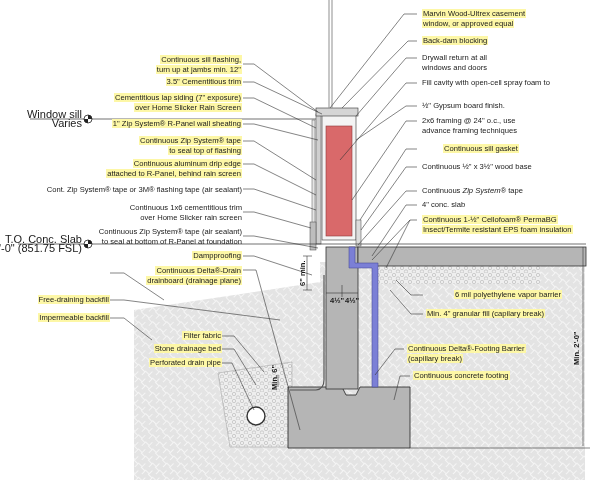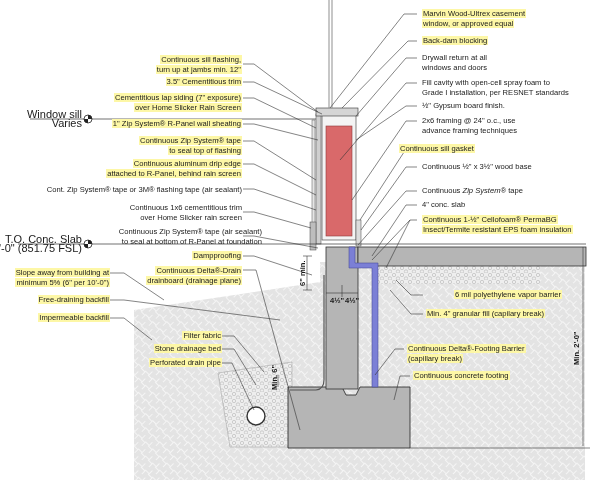--- a/index.html
+++ b/index.html
@@ -125,37 +125,36 @@
 </svg>
 
 <div class="lbl r" style="right:358px;top:55px;margin-left:33px;"><span class="hl">Continuous sill flashing,</span><br><span class="hl">turn up at jambs min. 12"</span></div>
 <div class="lbl r" style="right:358px;top:77px;"><span class="hl">3.5" Cementitious trim</span></div>
 <div class="lbl r" style="right:358px;top:93px;"><span class="hl">Cementitious lap siding (7" exposure)</span><br><span class="hl">over Home Slicker Rain Screen</span></div>
 <div class="lbl r" style="right:358px;top:119px;"><span class="hl">1" Zip System® R-Panel wall sheating</span></div>
 <div class="lbl r" style="right:358px;top:136px;"><span class="hl">Continuous Zip System® tape</span><br><span class="hl">to seal top of flashing</span></div>
 <div class="lbl r" style="right:358px;top:159px;"><span class="hl">Continuous aluminum drip edge</span><br><span class="hl">attached to R-Panel, behind rain screen</span></div>
 <div class="lbl r" style="right:358px;top:185px;margin-left:43px;"><span>Cont. Zip System® tape or 3M® flashing tape (air sealant)</span></div>
 <div class="lbl r" style="right:358px;top:203px;"><span>Continuous 1x6 cementitious trim</span><br><span>over Home Slicker rain screen</span></div>
-<div class="lbl r" style="right:338px;top:227px;"><span>Continuous Zip System® tape (air sealant)</span><br><span>to seal at bottom of R-Panel at foundation</span></div>
+<div class="lbl r" style="right:358px;top:227px;"><span>Continuous Zip System® tape (air sealant)</span><br><span>to seal at bottom of R-Panel at foundation</span></div>
 <div class="lbl r" style="right:358px;top:251px;"><span class="hl">Dampproofing</span></div>
 <div class="lbl r" style="right:358px;top:266px;"><span class="hl">Continuous Delta®-Drain</span><br><span class="hl">drainboard (drainage plane)</span></div>
-<div class="lbl r" style="right:490px;top:268px;"><span class="hl">Slope away from building at</span><br><span class="hl">minimum 5% (6" per 10'-0")</span></div>
 <div class="lbl r" style="right:490px;top:295px;"><span class="hl">Free-draining backfill</span></div>
 <div class="lbl r" style="right:490px;top:313px;"><span class="hl">Impermeable backfill</span></div>
 <div class="lbl r" style="right:378px;top:331px;"><span class="hl">Filter fabric</span></div>
 <div class="lbl r" style="right:378px;top:344px;"><span class="hl">Stone drainage bed</span></div>
 <div class="lbl r" style="right:378px;top:358px;"><span class="hl">Perforated drain pipe</span></div>
 
 <div class="lbl" style="left:422px;top:9px;"><span class="hl">Marvin Wood-Ultrex casement</span><br><span class="hl">window, or approved equal</span></div>
 <div class="lbl" style="left:422px;top:36px;text-align:right;"><span class="hl">Back-dam blocking</span></div>
 <div class="lbl" style="left:422px;top:53px;"><span>Drywall return at all</span><br><span>windows and doors</span></div>
-<div class="lbl" style="left:422px;top:78px;"><span>Fill cavity with open-cell spray foam to</span><br><span>Grade I installation, per RESNET standards</span></div>
+<div class="lbl" style="left:422px;top:78px;"><span>Fill cavity with open-cell spray foam to</span><br></div>
 <div class="lbl" style="left:422px;top:101px;"><span>½" Gypsum board finish.</span></div>
 <div class="lbl" style="left:422px;top:116px;"><span>2x6 framing @ 24" o.c., use</span><br><span>advance framing techniques</span></div>
-<div class="lbl" style="left:399px;top:144px;"><span class="hl">Continuous sill gasket</span></div>
+<div class="lbl" style="left:443px;top:144px;"><span class="hl">Continuous sill gasket</span></div>
 <div class="lbl" style="left:422px;top:162px;"><span>Continuous ½" x 3½" wood base</span></div>
 <div class="lbl" style="left:422px;top:186px;"><span>Continuous </span><i>Zip System®</i><span> tape</span></div>
 <div class="lbl" style="left:422px;top:200px;"><span>4" conc. slab</span></div>
 <div class="lbl" style="left:422px;top:215px;"><span class="hl">Continuous 1-½" Cellofoam® PermaBG</span><br><span class="hl">Insect/Termite resistant EPS foam insulation</span></div>
 <div class="lbl" style="left:426px;top:290px;padding-left:28px;"><span class="hl">6 mil polyethylene vapor barrier</span></div>
 <div class="lbl" style="left:426px;top:309px;"><span class="hl">Min. 4" granular fill (capilary break)</span></div>
 <div class="lbl" style="left:407px;top:344px;"><span class="hl">Continuous Delta®-Footing Barrier</span><br><span class="hl">(capillary break)</span></div>
 <div class="lbl" style="left:413px;top:371px;"><span class="hl">Continuous concrete footing</span></div>
 
 <div class="elev" style="right:518px;top:110px;"><span>Window sill</span><br><span>Varies</span></div>

